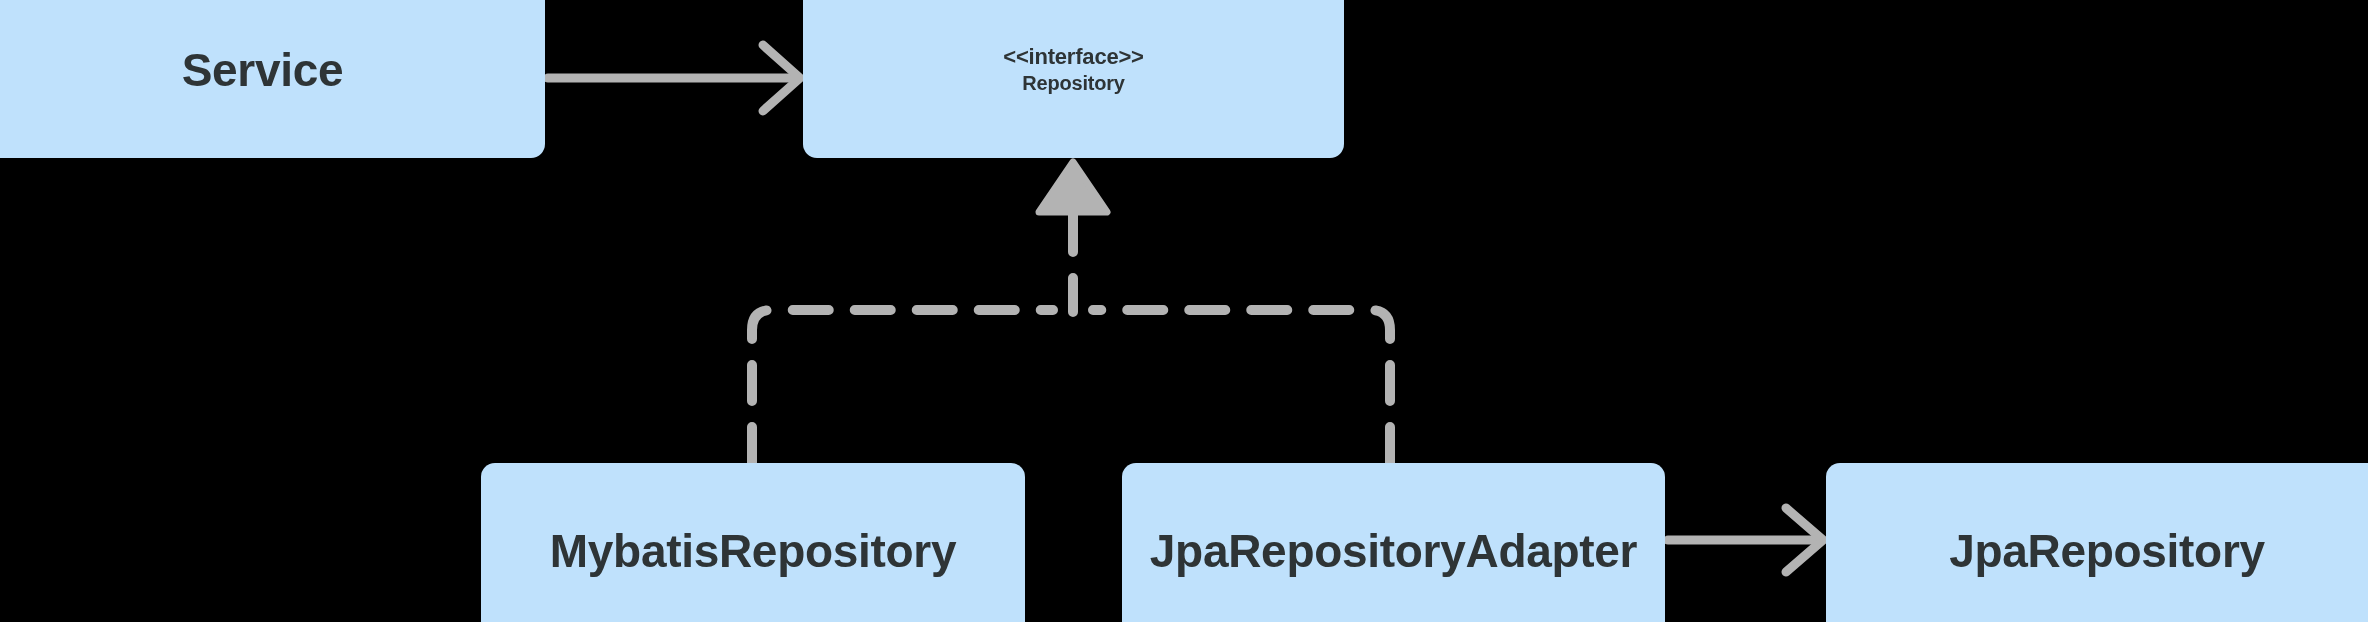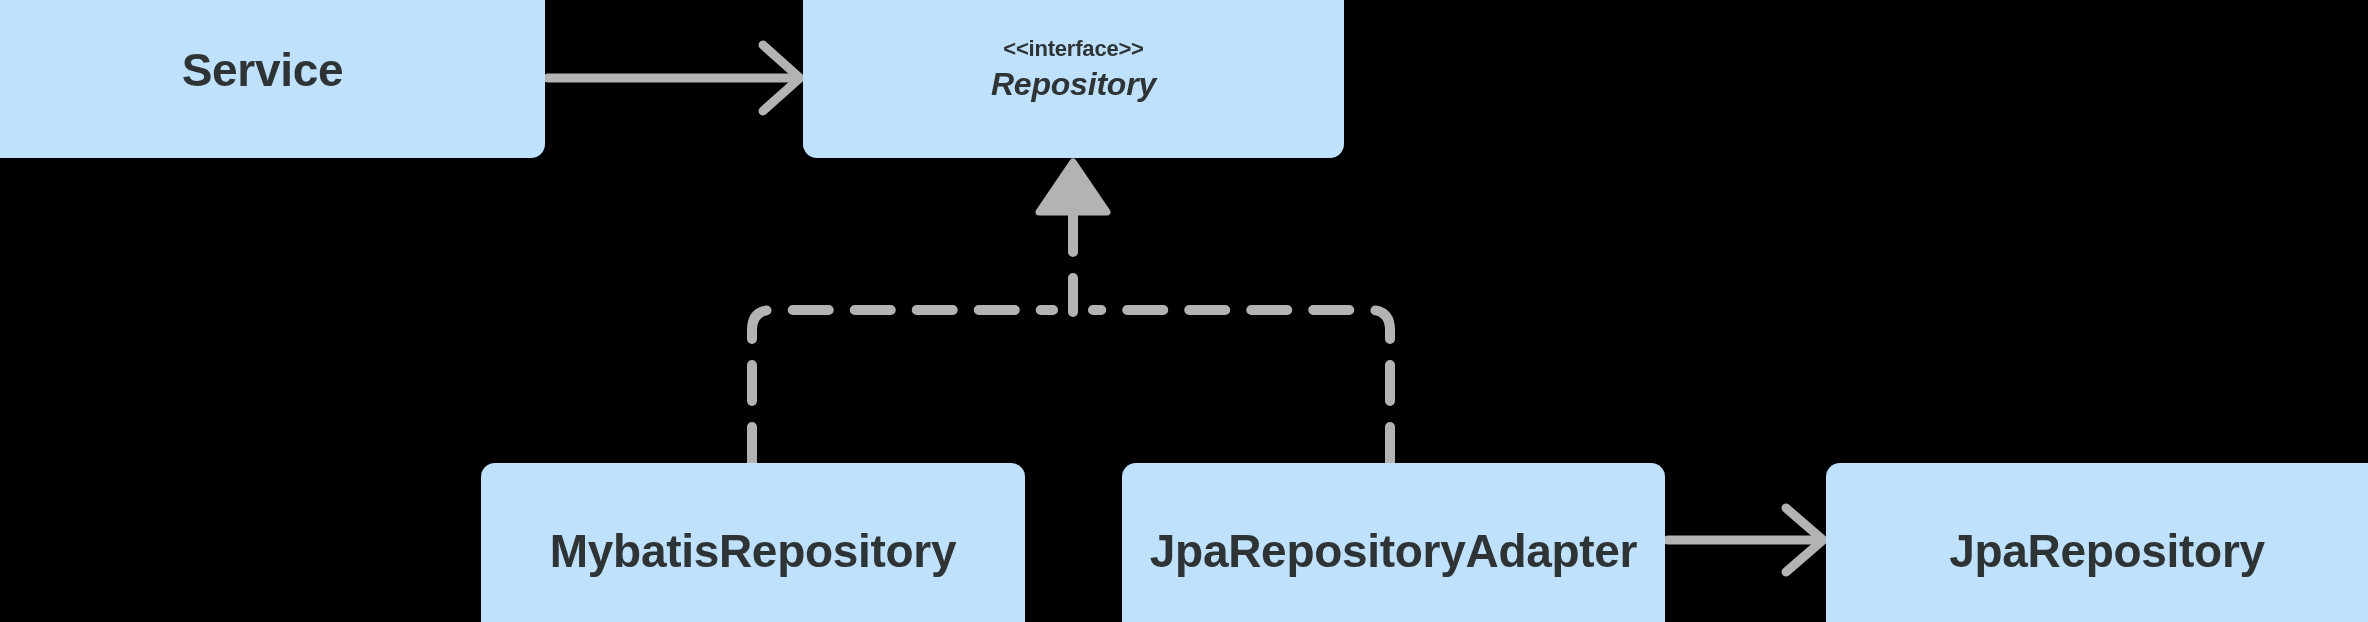--- a/index.html
+++ b/index.html
@@ -38,24 +38,23 @@
     white-space: nowrap;
   }
   .node-stereotype {
     font-weight: bold;
     font-size: 22px;
     letter-spacing: -0.2px;
     white-space: nowrap;
   }
   .node-name-small {
     font-weight: bold;
-    font-size: 32px;
+    font-size: 20px;
     letter-spacing: -0.2px;
     white-space: nowrap;
-    font-style: italic;
   }
   
   #node-service        { left: -20px;  top: -18px; width: 565px;  height: 176px; border-radius: 0 14px 14px 0; }
   #node-repository     { left: 803px;  top: -18px; width: 541px;  height: 176px; border-radius: 0 0 14px 14px; }
   #node-mybatis        { left: 481px;  top: 463px; width: 544px;  height: 177px; border-radius: 14px 14px 0 0; }
   #node-jpa-adapter    { left: 1122px; top: 463px; width: 543px;  height: 177px; border-radius: 14px 14px 0 0; }
   #node-jpa-repository { left: 1826px; top: 463px; width: 562px;  height: 177px; border-radius: 14px 0 0 0; }
 
   #edge-layer {
     position: absolute;

